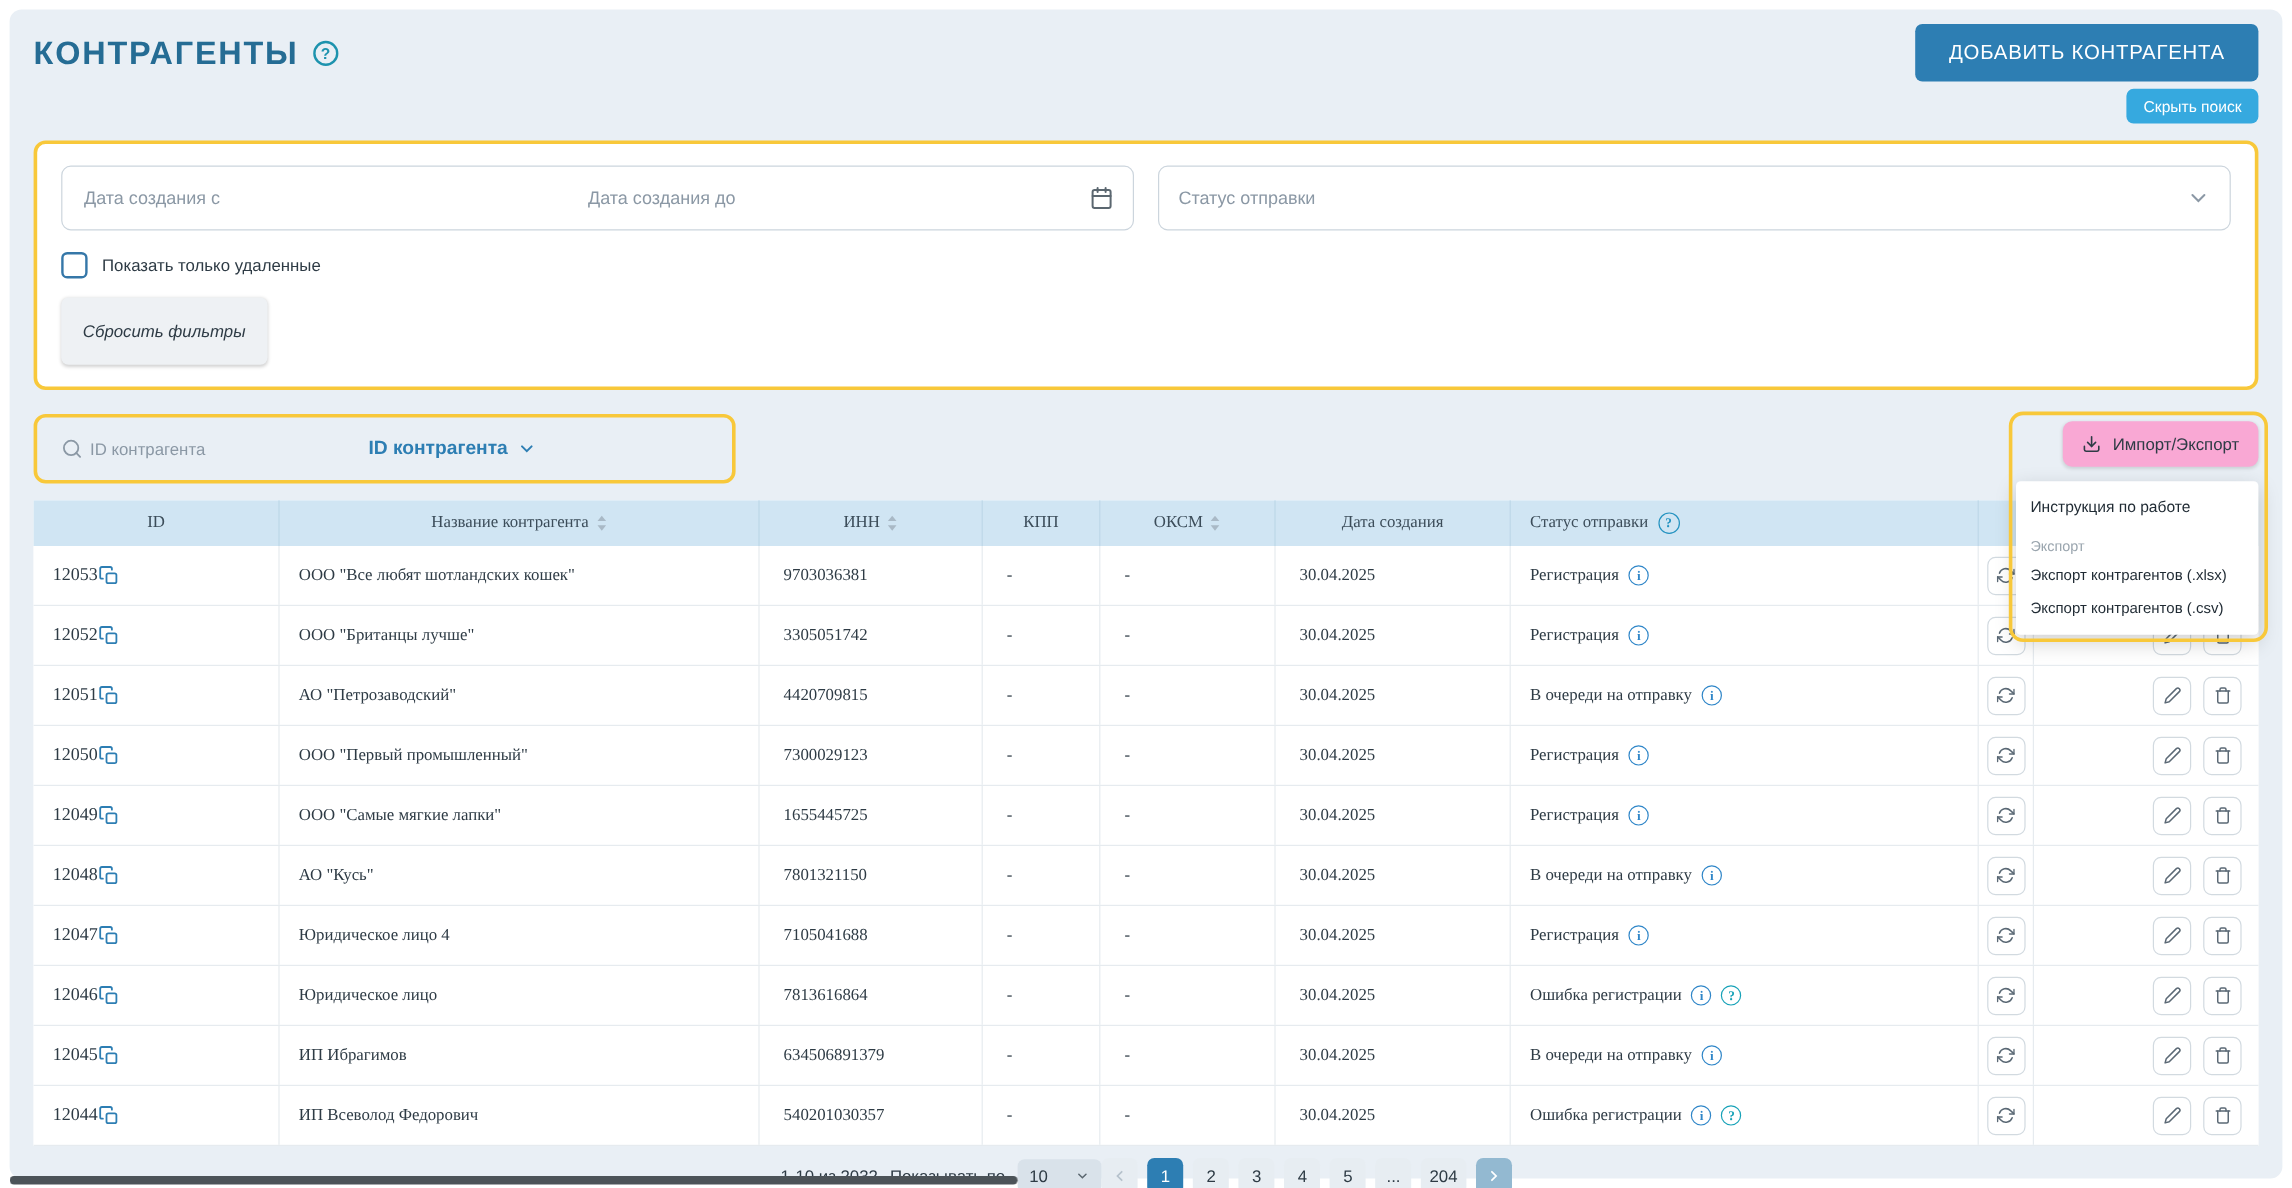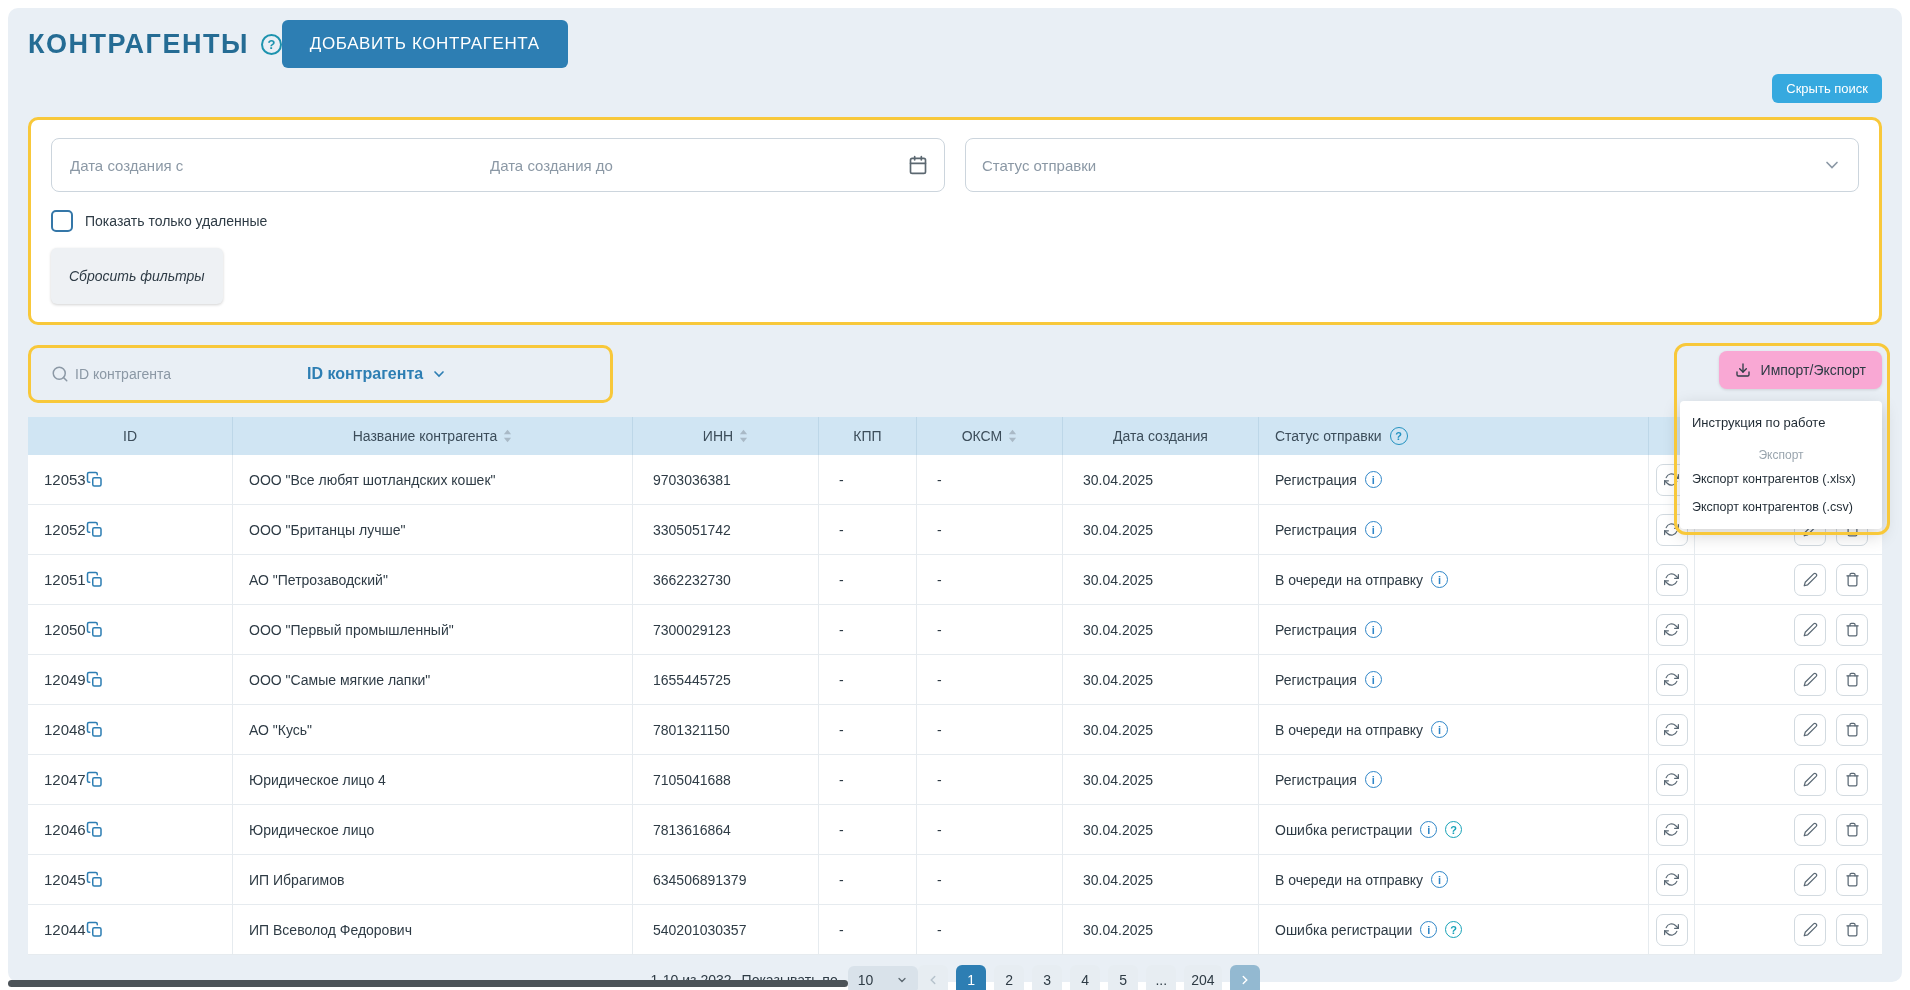--- a/index.html
+++ b/index.html
@@ -2,21 +2,21 @@
 <html><head>
 <meta charset="utf-8">
 <style>
   * { box-sizing: border-box; }
   html,body { margin:0; padding:0; width:1910px; height:990px; background:#ffffff;
     font-family:"Liberation Sans","DejaVu Sans",sans-serif; overflow:hidden; }
   .page { position:relative; width:1894px; height:974px; margin:8px; background:#e9eff5;
     border-radius:10px; padding:12px 20px 0; }
 
   
-  .topbar { display:flex; justify-content:flex-start; align-items:center; }
+  .topbar { display:flex; justify-content:space-between; align-items:center; }
   .title-wrap { display:flex; align-items:center; gap:12px; }
   h1.page-title { margin:0; font-size:27px; font-weight:600; letter-spacing:1.5px; color:#256c94; }
   .help-circle { display:inline-flex; align-items:center; justify-content:center;
     width:21px; height:21px; border-radius:50%; border:2px solid #1d93ae; color:#1d93ae;
     font-size:13px; font-weight:700; }
   .help-circle::before { content:"?"; }
   .btn-add { background:#2d7eb3; color:#fff; border:none; border-radius:6px;
     font-size:17px; letter-spacing:.6px; padding:14px 28px; cursor:pointer;
     font-family:inherit; }
   .hide-search-row { display:flex; justify-content:flex-end; margin-top:6px; }
@@ -59,24 +59,24 @@
     border:3px solid #f8c83a; border-radius:12px; pointer-events:none; z-index:60; }
   .btn-import { margin-left:auto; display:flex; align-items:center; gap:10px;
     background:#f9a8d4; border:none; border-radius:8px; padding:11px 16px; font-size:14px;
     color:#2e3b45; cursor:pointer; box-shadow:0 1px 3px rgba(0,0,0,.12);
     font-family:inherit; float:right; }
   .import-menu { position:absolute; top:50px; right:0; width:202px; background:#fff;
     border-radius:4px; box-shadow:0 6px 18px rgba(0,0,0,.18); padding:4px 0 8px;
     z-index:45; }
   .menu-item { padding:10px 12px; font-size:13px; color:#1f2a33; cursor:pointer; }
   .menu-item.export { padding:7px 12px; font-size:12.5px; }
-  .menu-section { padding:8px 12px 3px; font-size:12px; color:#9aa5ae;text-align:center; }
+  .menu-section { padding:8px 12px 3px; font-size:12px; color:#9aa5ae; }
 
   
-  .table { margin-top:14px; background:#fff;
+  .table { margin-top:14px; background:#fff;font-family:Liberation Serif, serif;
     --cols:205px 400px 186px 98px 146px 196px 390px 46px 1fr; }
   .thead { display:grid; grid-template-columns:var(--cols); background:#d0e5f3; height:38px; }
   .th { display:flex; align-items:center; justify-content:center; gap:6px; font-size:14px;
     color:#3c4d5a; border-right:1px solid #bdd7e8; height:100%; }
   .th.status { justify-content:flex-start; padding-left:16px; gap:8px; }
   .th:last-child { border-right:none; }
   .sort-icon { display:inline-flex; cursor:pointer; }
   .tr { display:grid; grid-template-columns:var(--cols); min-height:49px;
     border-bottom:1px solid #e6ebef; background:#fff; }
   .td { display:flex; align-items:center; font-size:14px; color:#2e3b45;
@@ -366,21 +366,21 @@
         <svg width="18" height="18" viewBox="0 0 24 24" fill="none" stroke="#2d7eb3" stroke-width="2" stroke-linecap="round">
                 <rect x="9" y="9" width="11" height="11" rx="2"></rect>
                 <path d="M5 15H4a2 2 0 0 1-2-2V4a2 2 0 0 1 2-2h9a2 2 0 0 1 2 2v1"></path>
               </svg>
       </span>
     </div>
     <div class="td">
             <span>АО "Петрозаводский"</span>
           </div>
     <div class="td num">
-            <span>3662232730</span>
+            <span>4420709815</span>
           </div>
     <div class="td num">
             <span>-</span>
           </div>
     <div class="td num">
             <span>-</span>
           </div>
     <div class="td num">
             <span>30.04.2025</span>
           </div>

